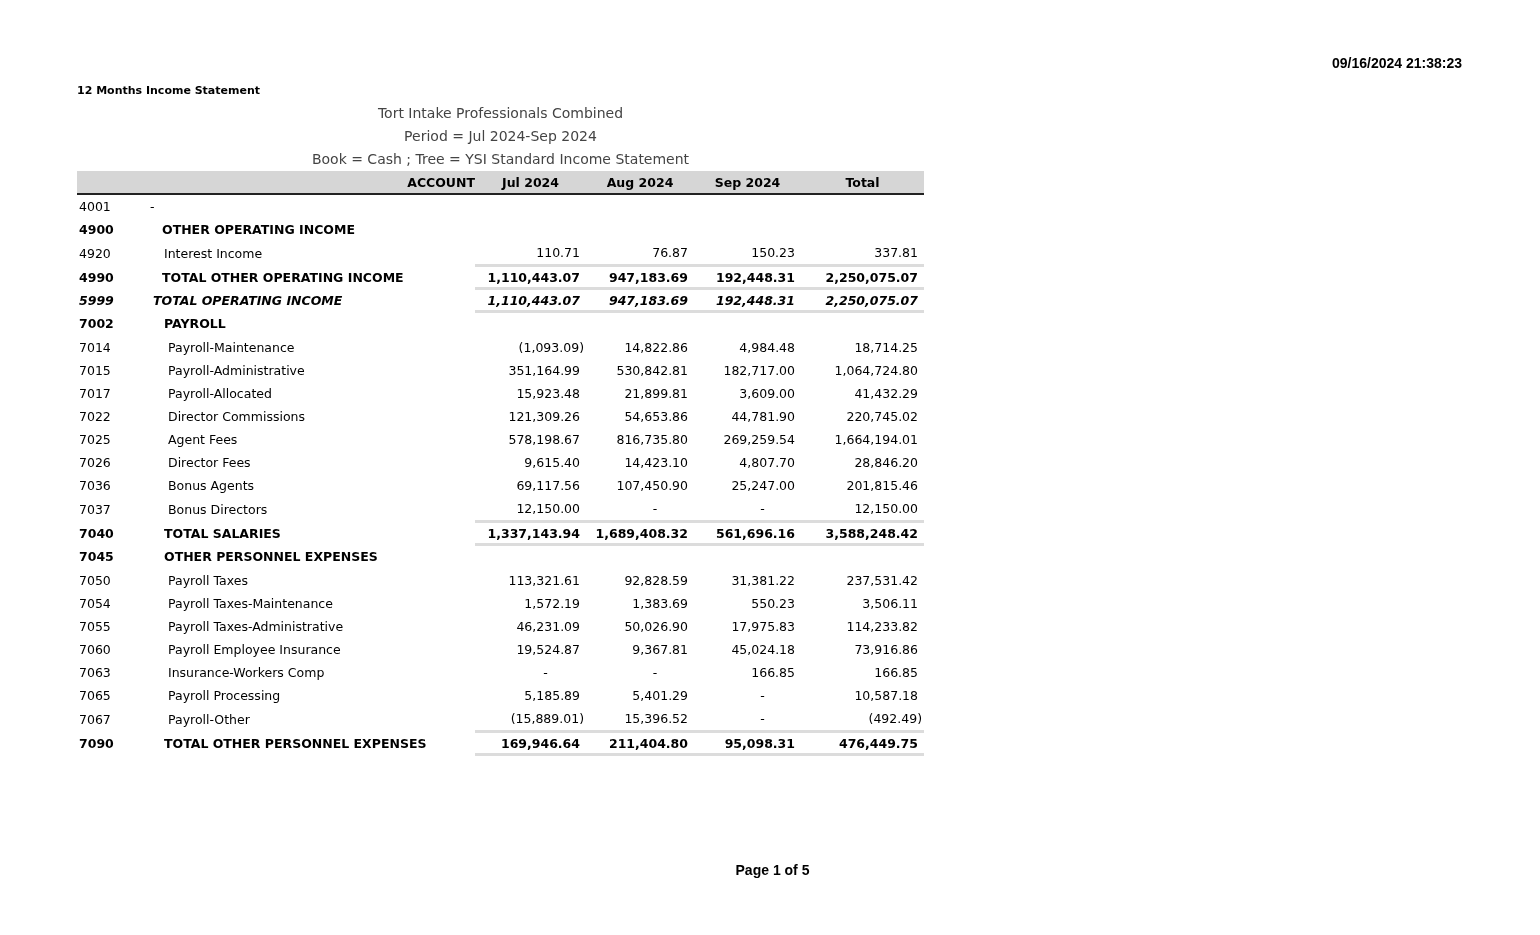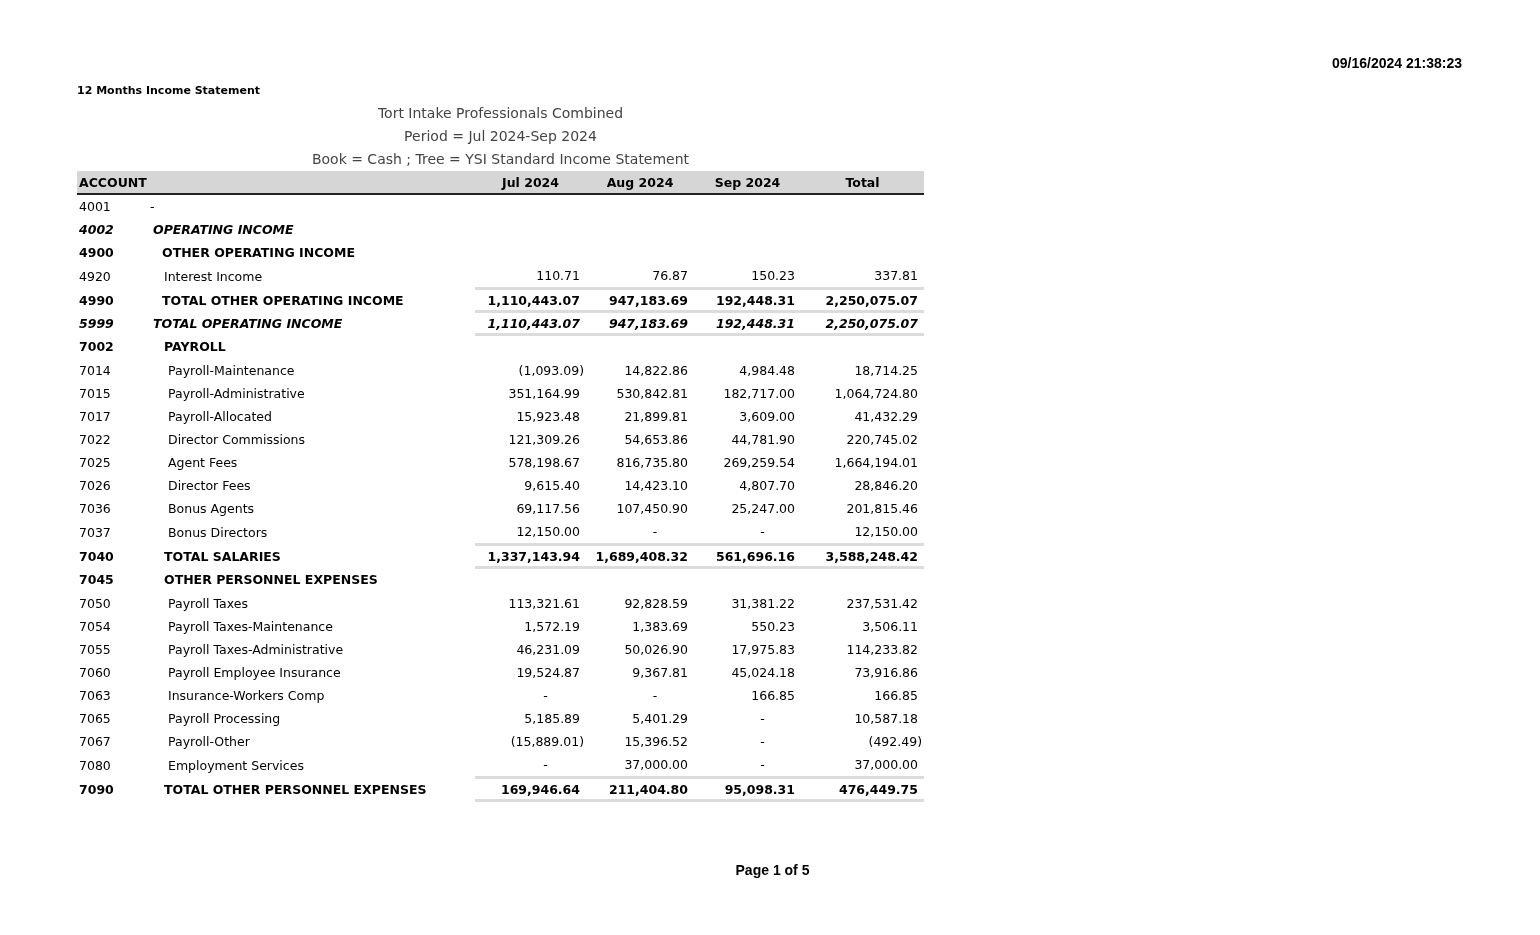--- a/index.html
+++ b/index.html
@@ -13,21 +13,21 @@
     .sub.first { margin-top: 0; }
     table { border-collapse: collapse; width: 847px; font-size: 12.5px; table-layout: fixed; }
     col.c-acct { width: 73px; }
     col.c-name { width: 325px; }
     col.c-jul { width: 111px; }
     col.c-aug { width: 108px; }
     col.c-sep { width: 107px; }
     col.c-tot { width: 123px; }
     thead th { background: #d6d6d6; font-weight: bold; font-size: 12.5px; height: 22px;
                border-bottom: 2px solid #222; padding: 0; }
-    thead th.h-acct { text-align: left; padding-left: 2px; }
+    thead th.h-acct { text-align: right; padding-left: 12px; }
     thead th.h-num { text-align: center; }
     tbody td { height: 23px; padding: 0; white-space: nowrap; vertical-align: middle; }
     td.acct { padding-left: 2px; }
     td.num { text-align: right; padding-right: 6px; }
     td.num.neg { padding-right: 2px; }
     tr.bold td { font-weight: bold; }
     tr.bolditalic td { font-weight: bold; font-style: italic; }
     tr.sub-total td.num, tr.sub-total td.gap { border-top: 3px solid #dcdcdc; border-bottom: 3px solid #dcdcdc; }
     tr.sub-total td.num, tr.sub-total td.gap { height: 17px; }
     .page-num { position: absolute; top: 862px; left: 0; width: 1545px; text-align: center;
@@ -64,28 +64,20 @@
     </thead>
     <tbody id="rows">
         <tr>
           <td class="acct" colspan="1">4001</td>
           <td style="padding-left: 0px;">-</td>
           <td class="num"></td>
           <td class="num"></td>
           <td class="num"></td>
           <td class="num"></td>
         </tr>
-        <tr class="bolditalic">
-          <td class="acct" colspan="1">4002</td>
-          <td style="padding-left: 3px;">OPERATING INCOME</td>
-          <td class="num"></td>
-          <td class="num"></td>
-          <td class="num"></td>
-          <td class="num"></td>
-        </tr>
         <tr class="bold">
           <td class="acct" colspan="1">4900</td>
           <td style="padding-left: 12px;">OTHER OPERATING INCOME</td>
           <td class="num"></td>
           <td class="num"></td>
           <td class="num"></td>
           <td class="num"></td>
         </tr>
         <tr>
           <td class="acct" colspan="1">4920</td>
@@ -248,28 +240,20 @@
           <td class="num">10,587.18</td>
         </tr>
         <tr>
           <td class="acct" colspan="1">7067</td>
           <td style="padding-left: 18px;">Payroll-Other</td>
           <td class="num neg">(15,889.01)</td>
           <td class="num">15,396.52</td>
           <td class="num" style="padding-right: 0px; text-align: center; padding-left: 30px;">-</td>
           <td class="num neg">(492.49)</td>
         </tr>
-        <tr>
-          <td class="acct" colspan="1">7080</td>
-          <td style="padding-left: 18px;">Employment Services</td>
-          <td class="num" style="padding-right: 0px; text-align: center; padding-left: 30px;">-</td>
-          <td class="num">37,000.00</td>
-          <td class="num" style="padding-right: 0px; text-align: center; padding-left: 30px;">-</td>
-          <td class="num">37,000.00</td>
-        </tr>
         <tr class="bold sub-total">
           <td class="acct" colspan="1">7090</td>
           <td style="padding-left: 14px;">TOTAL OTHER PERSONNEL EXPENSES</td>
           <td class="num">169,946.64</td>
           <td class="num">211,404.80</td>
           <td class="num">95,098.31</td>
           <td class="num">476,449.75</td>
         </tr>
       </tbody>
   </table>

